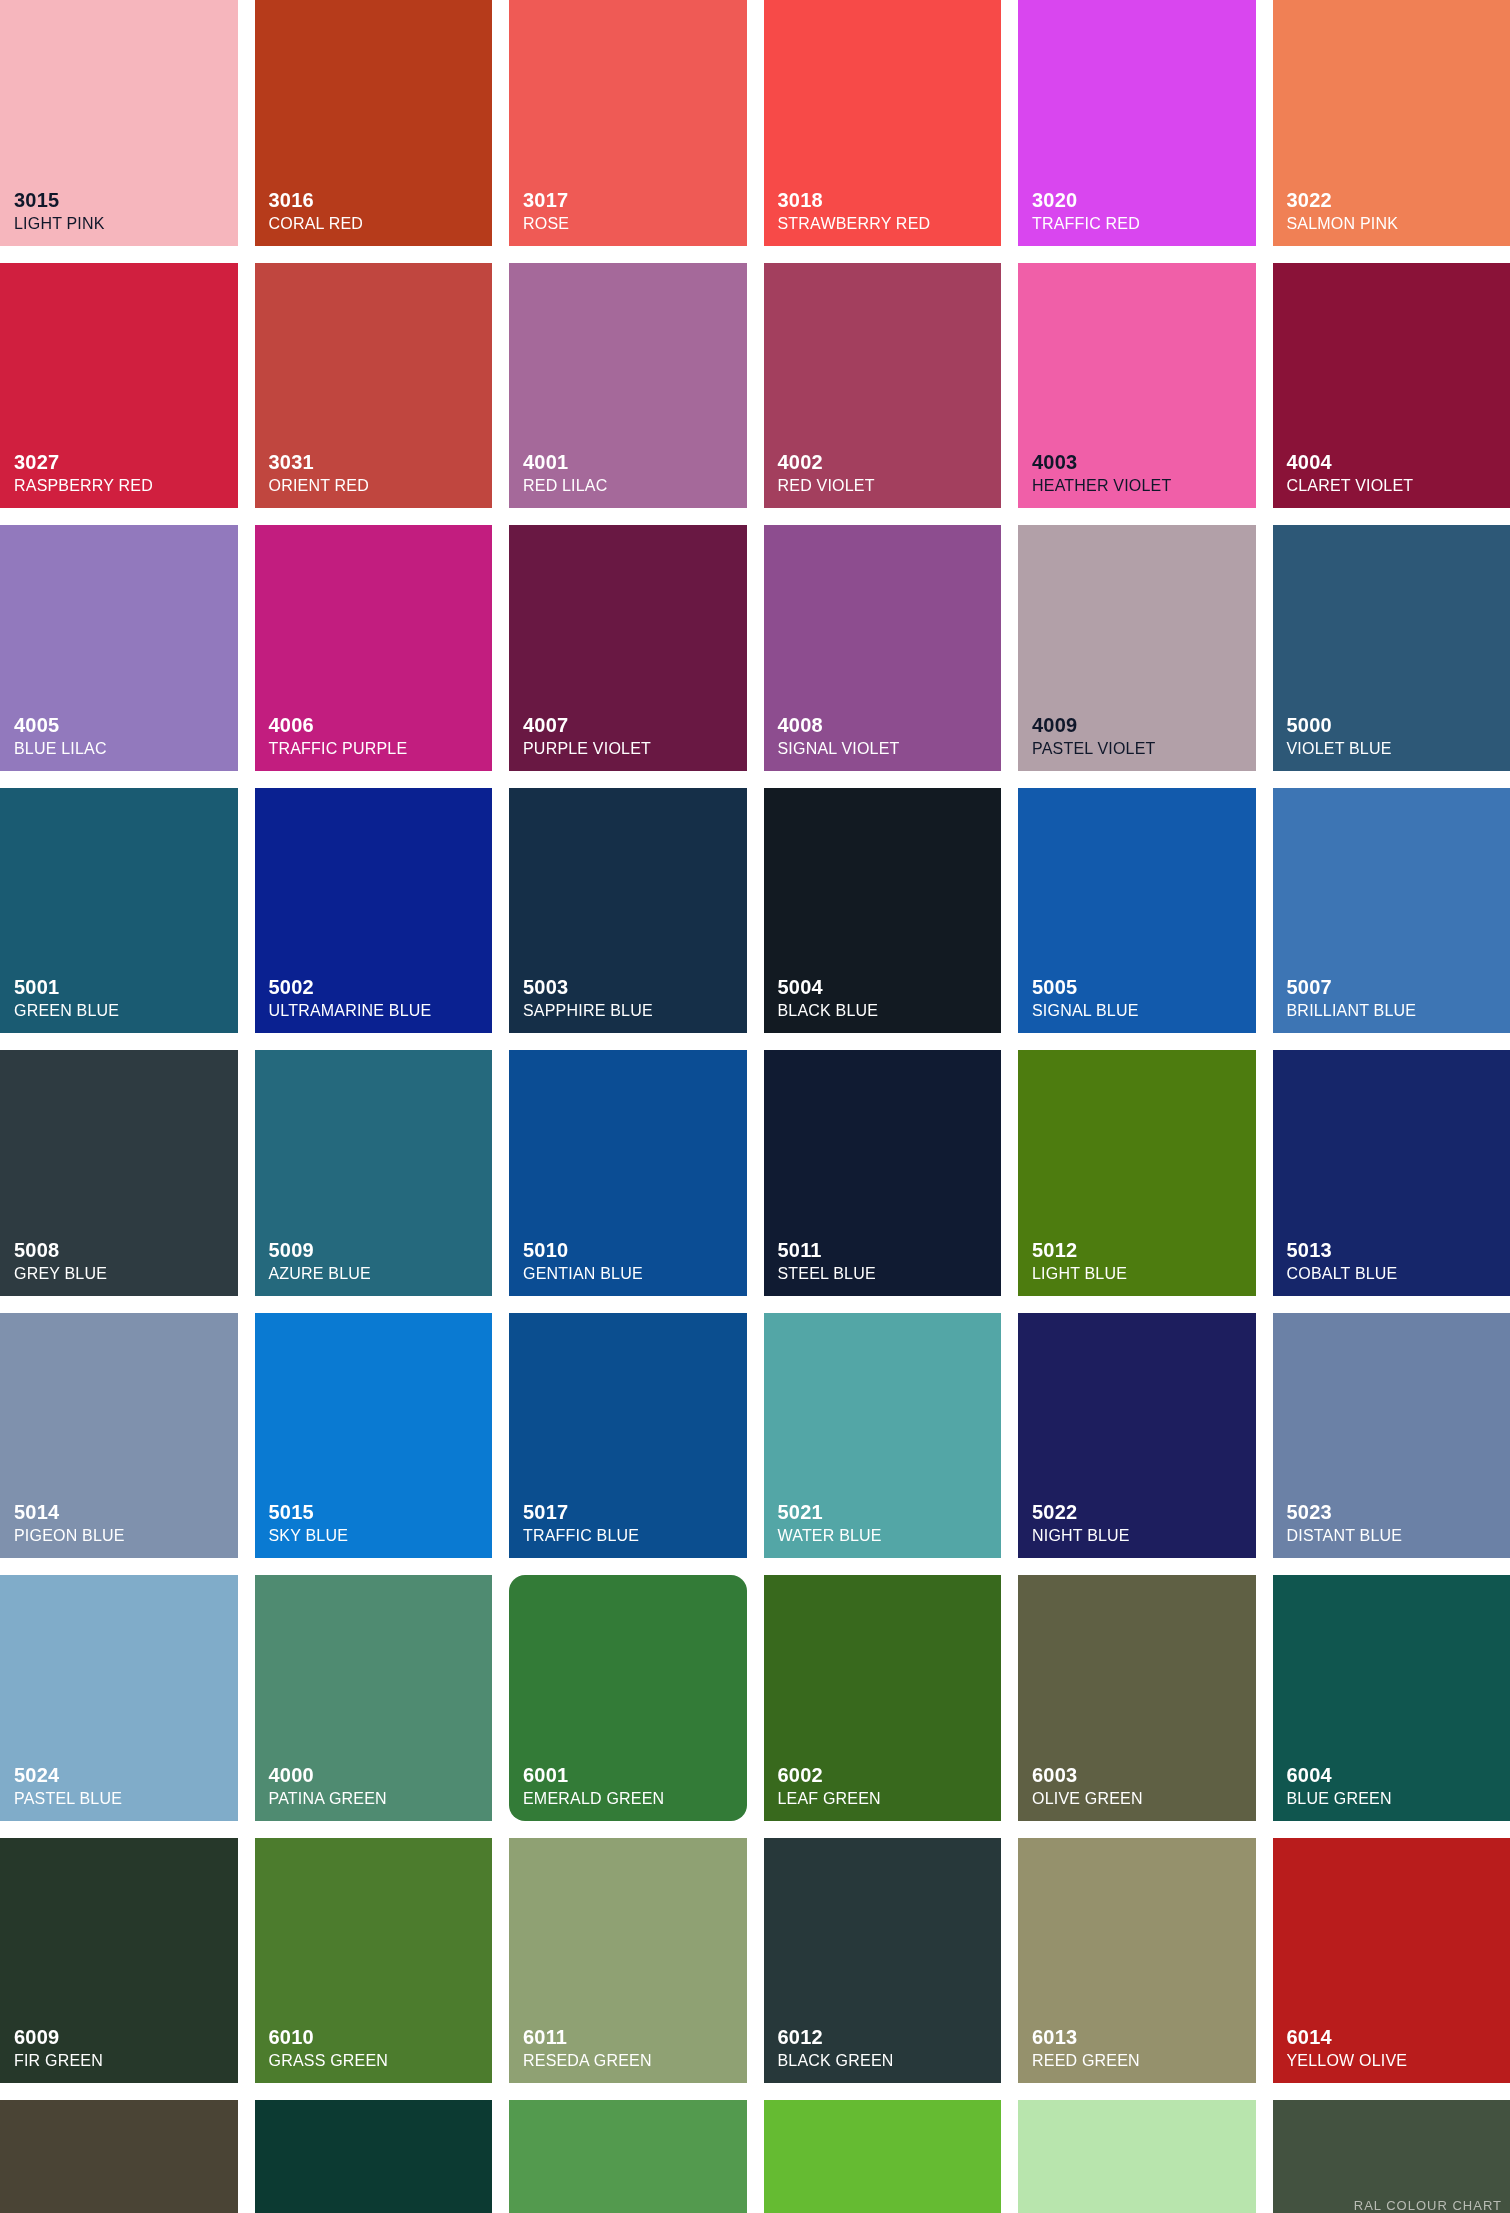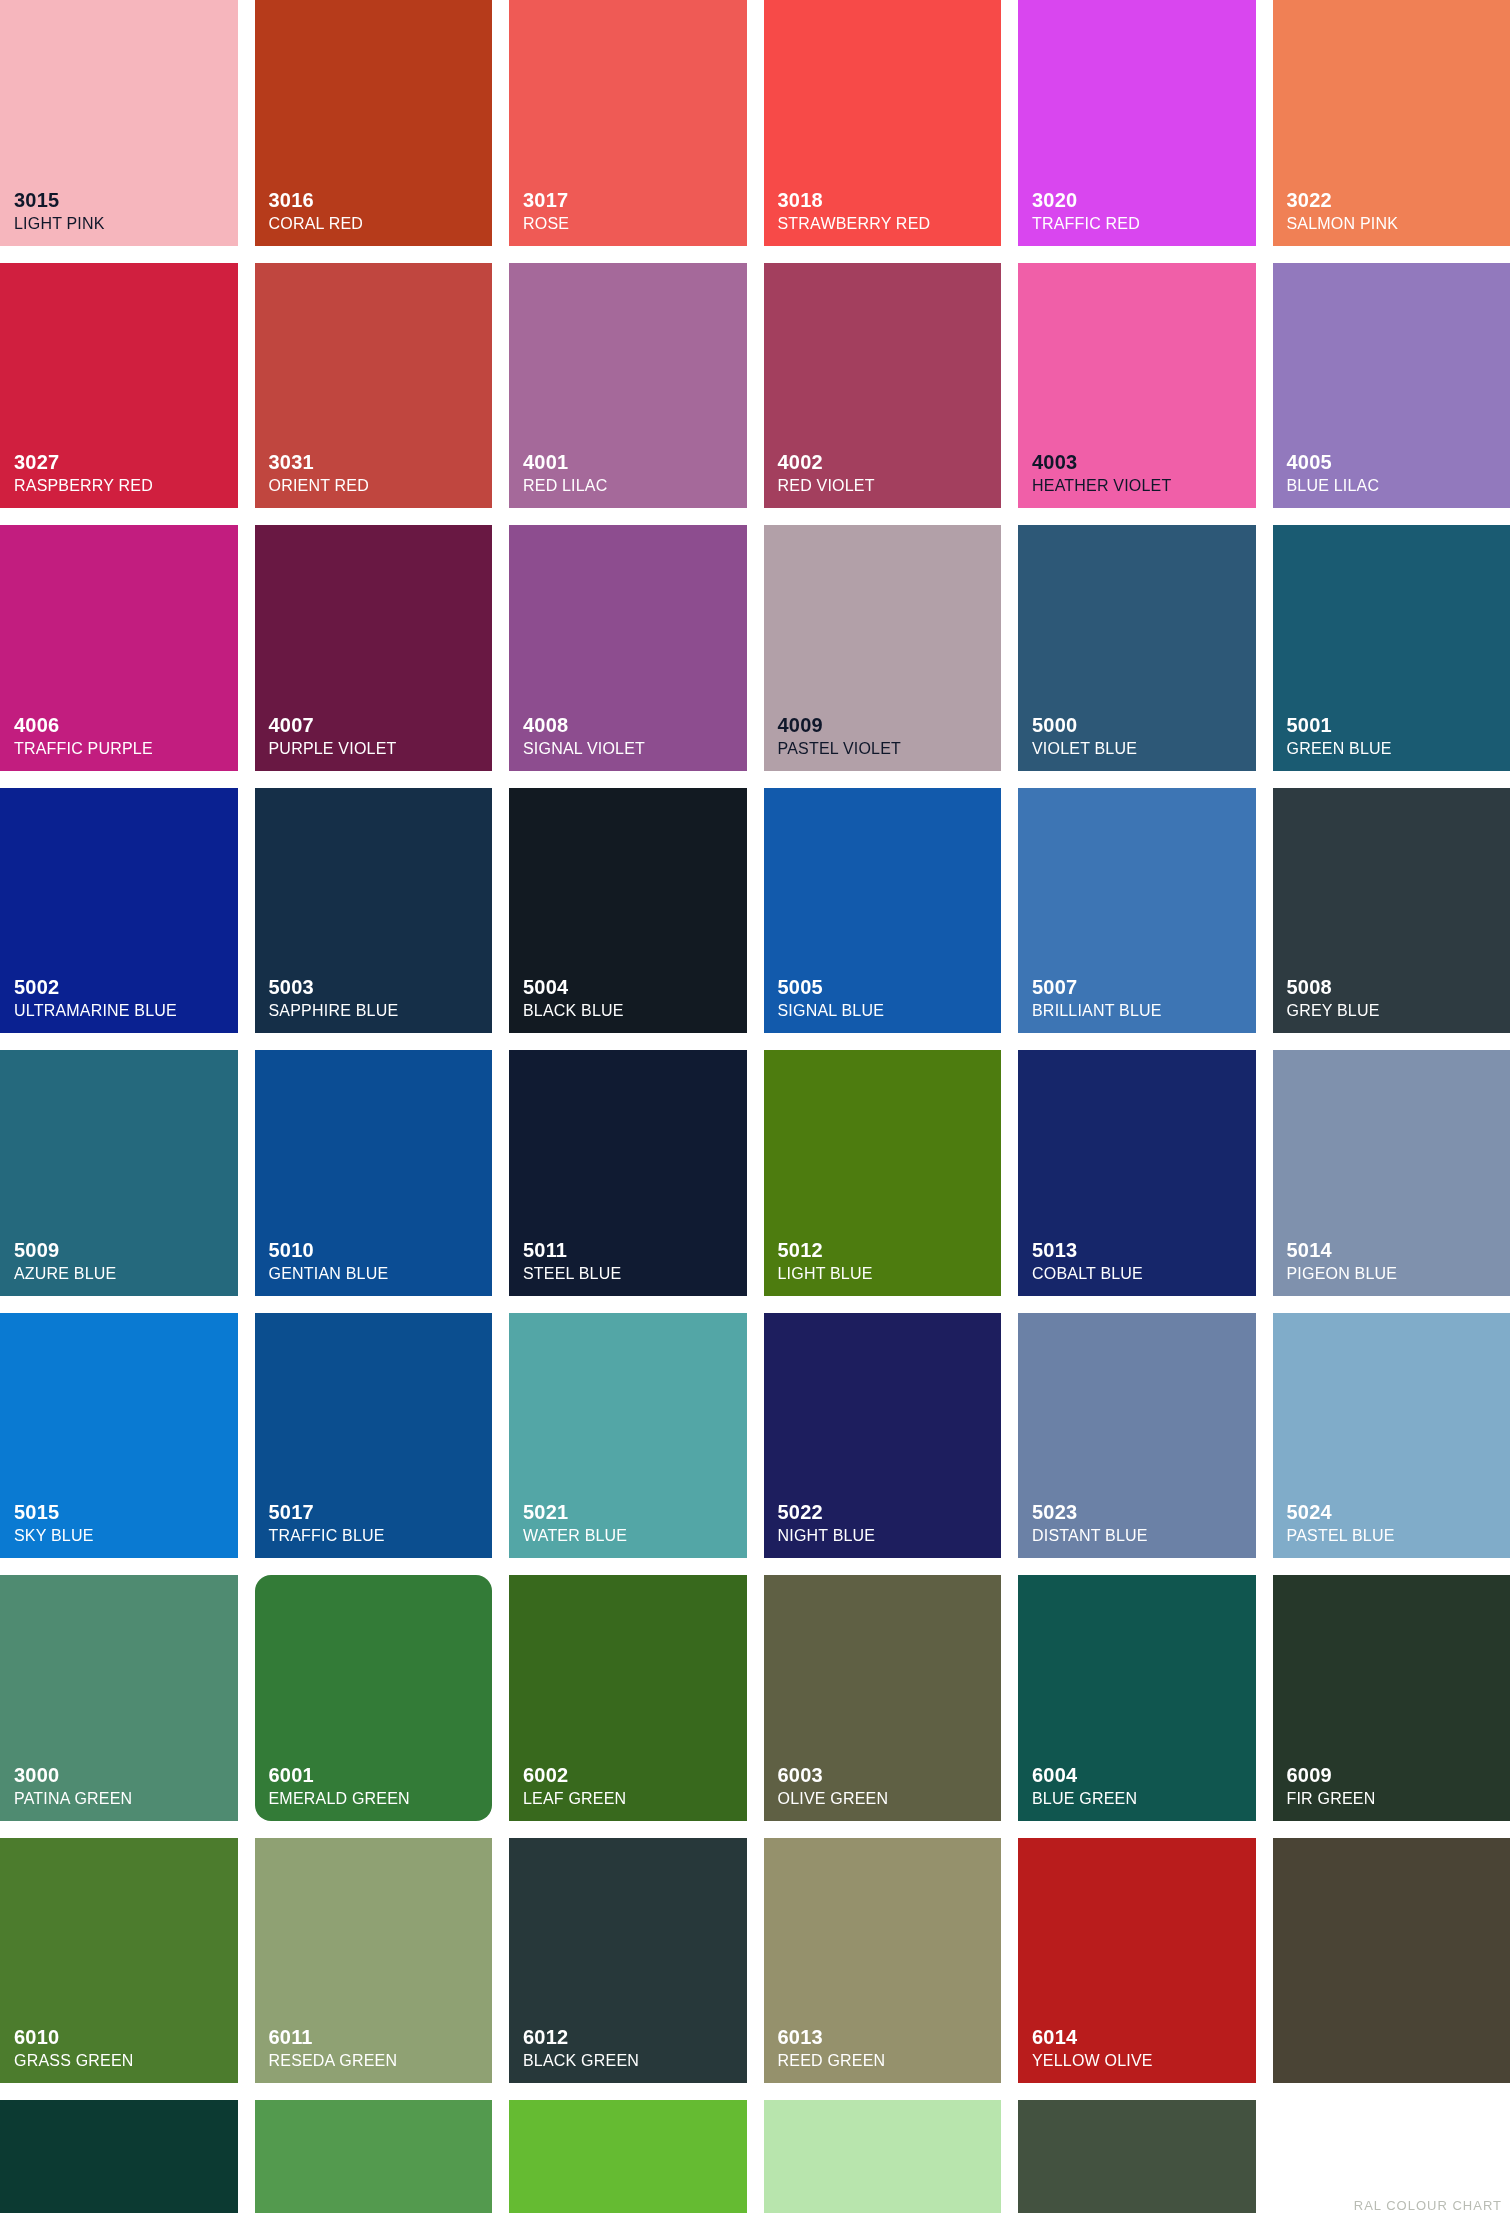--- a/index.html
+++ b/index.html
@@ -135,20 +135,26 @@
         <span class="code">4002</span>
         <span class="cname">RED VIOLET</span>
       </div>
     </div>
     <div class="swatch dark-text" style="background: rgb(240, 95, 168);">
       <div class="labels">
         <span class="code">4003</span>
         <span class="cname">HEATHER VIOLET</span>
       </div>
     </div>
+    <div class="swatch light-text" style="background: rgb(138, 18, 56);">
+      <div class="labels">
+        <span class="code">4004</span>
+        <span class="cname">CLARET VIOLET</span>
+      </div>
+    </div>
     <div class="swatch light-text col1" style="background: rgb(146, 121, 189);">
       <div class="labels">
         <span class="code">4005</span>
         <span class="cname">BLUE LILAC</span>
       </div>
     </div>
     <div class="swatch light-text" style="background: rgb(194, 29, 127);">
       <div class="labels">
         <span class="code">4006</span>
         <span class="cname">TRAFFIC PURPLE</span>
@@ -287,21 +293,21 @@
       </div>
     </div>
     <div class="swatch light-text col1" style="background: rgb(128, 172, 201);">
       <div class="labels">
         <span class="code">5024</span>
         <span class="cname">PASTEL BLUE</span>
       </div>
     </div>
     <div class="swatch light-text" style="background: rgb(79, 139, 113);">
       <div class="labels">
-        <span class="code">3000</span>
+        <span class="code">4000</span>
         <span class="cname">PATINA GREEN</span>
       </div>
     </div>
     <div class="swatch light-text" style="background: rgb(51, 123, 55); border-radius: 16px;">
       <div class="labels">
         <span class="code">6001</span>
         <span class="cname">EMERALD GREEN</span>
       </div>
     </div>
     <div class="swatch light-text" style="background: rgb(56, 105, 29);">

